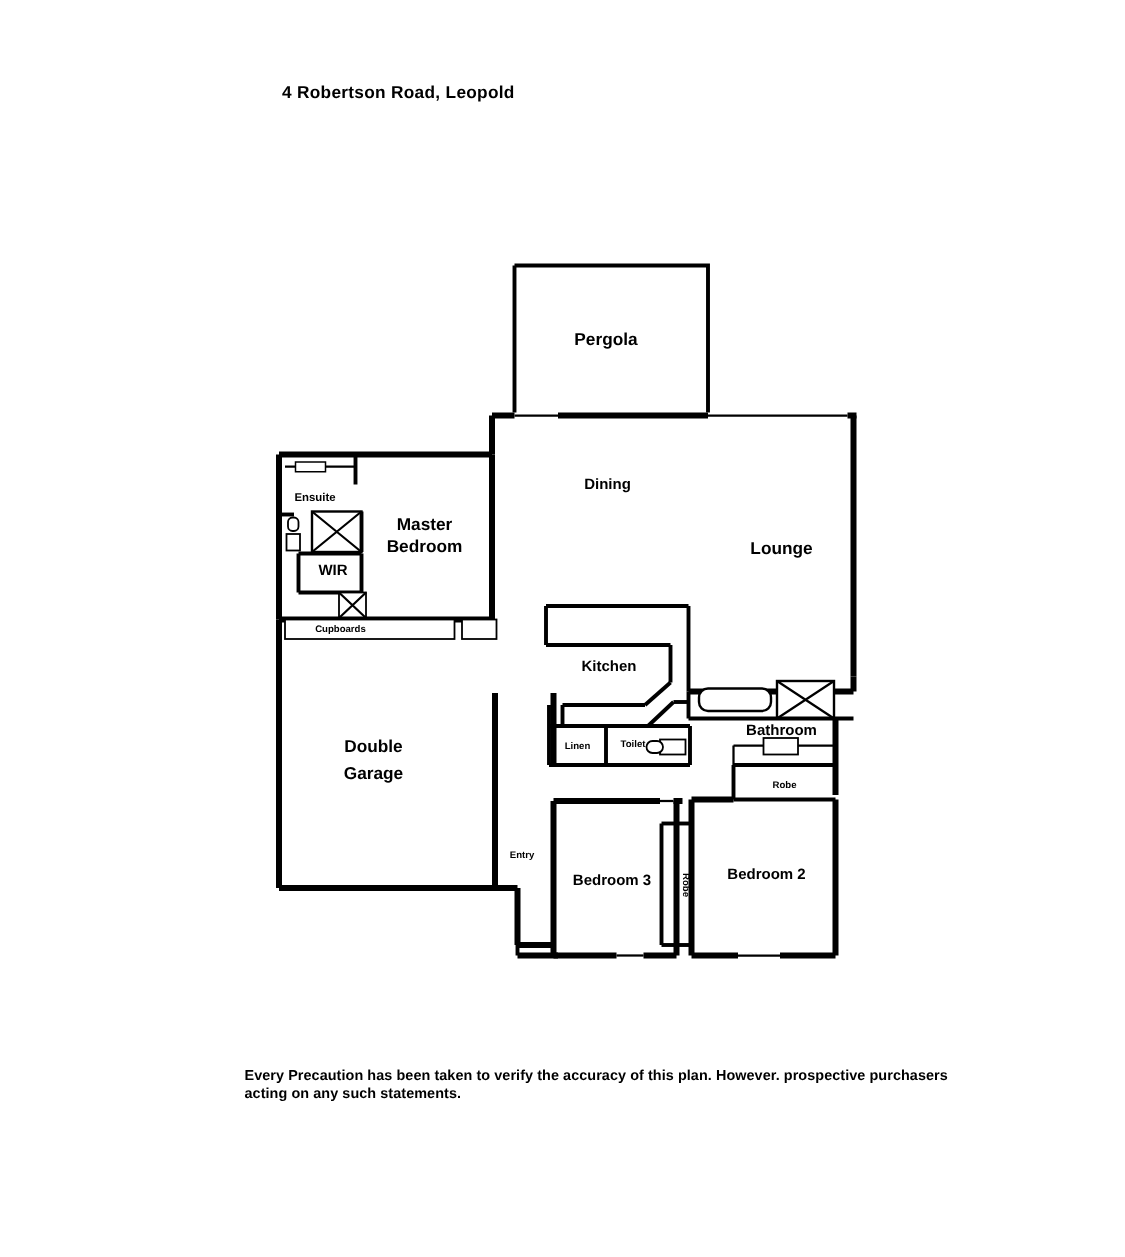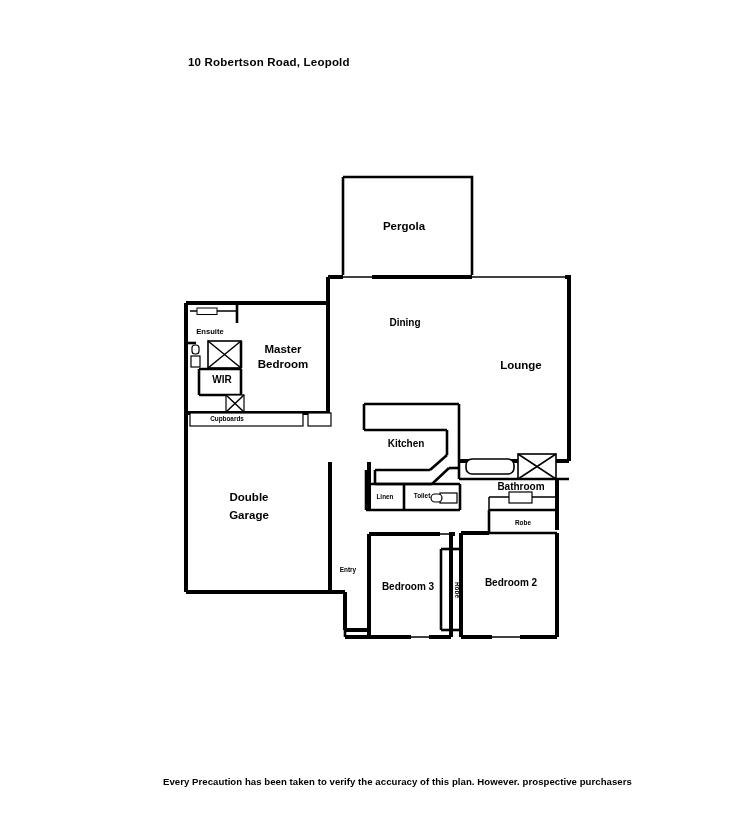--- a/index.html
+++ b/index.html
@@ -34,21 +34,21 @@
   #plan {
     position: absolute;
     left: 0;
     top: 0;
     width: 750px;
     height: 720px;
   }
   .disclaimer {
     position: absolute;
     left: 163px;
-    top: 776px;
+    top: 712px;
     width: 520px;
     font-size: 9.6px;
     font-weight: bold;
     line-height: 12.2px;
     letter-spacing: 0.05px;
   }
   .disclaimer div { white-space: nowrap; }
 
   
   .room-lg { font-family: "Liberation Sans", sans-serif; font-size: 11.5px; font-weight: bold; text-anchor: middle; }
@@ -60,21 +60,21 @@
   .wall-thin { stroke: #000000; stroke-width: 1.5; fill: none; stroke-linecap: butt; }
   .win       { stroke: #000000; stroke-width: 1;   fill: none; }
   .fix       { stroke: #000000; stroke-width: 1.6; fill: #ffffff; }
   .fix-thin  { stroke: #000000; stroke-width: 1.2; fill: #ffffff; }
 </style>
 </head>
 <body>
 
 <div id="page">
 
-  <div class="title">10 Robertson Road, Leopold</div>
+  <div class="title">4 Robertson Road, Leopold</div>
 
   <svg id="plan" viewBox="0 0 750 720">
 
     <g>
       <path class="wall-med" d="M343,177 L472,177 L472,275 M343,177 L343,275"></path>
       <text class="room-lg" x="404" y="230">Pergola</text>
     </g>
 
     <g>
 
@@ -268,15 +268,16 @@
       <path class="wall" d="M461,637 L492,637"></path>
       <path class="wall-thin" d="M492,637 L520,637"></path>
       <path class="wall" d="M520,637 L557,637"></path>
       <text class="room-md" x="511" y="586">Bedroom 2</text>
     </g>
 
   </svg>
 
   <div class="disclaimer">
     <div>Every Precaution has been taken to verify the accuracy of this plan.  However. prospective purchasers</div>
+    <div>acting on any such statements.</div>
   </div>
 
 </div>
 
 </body></html>

